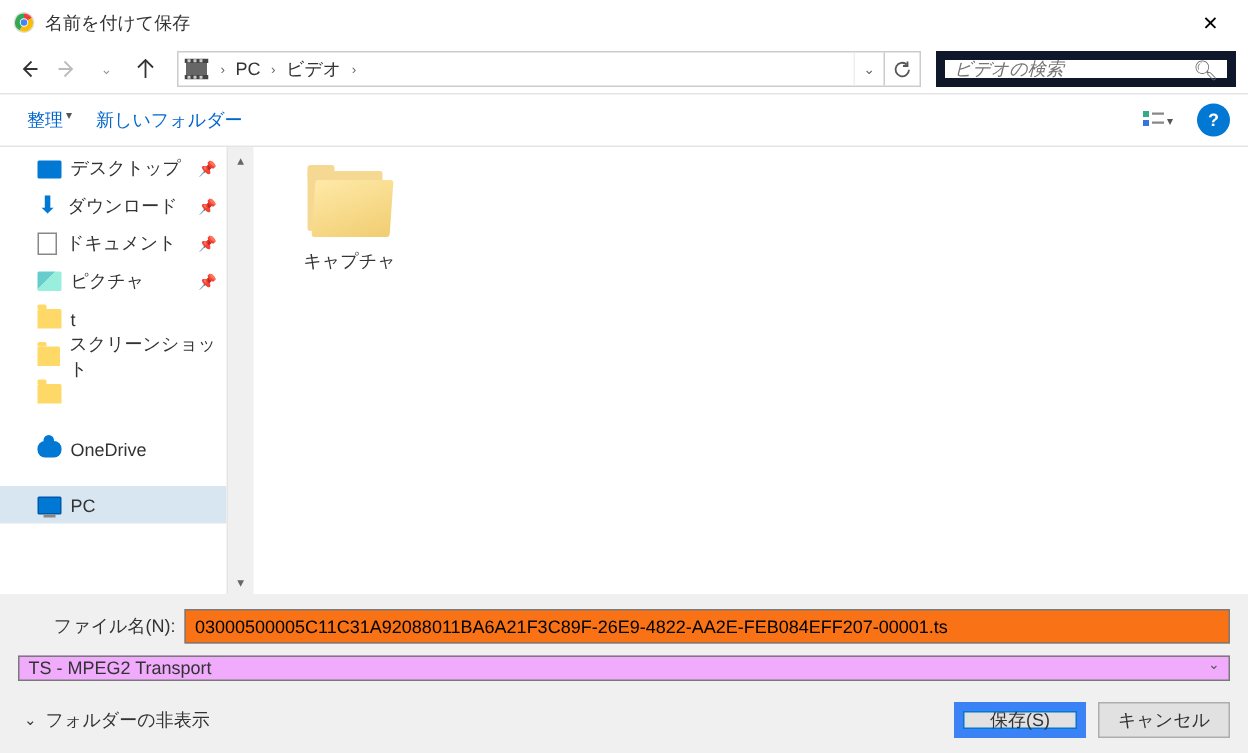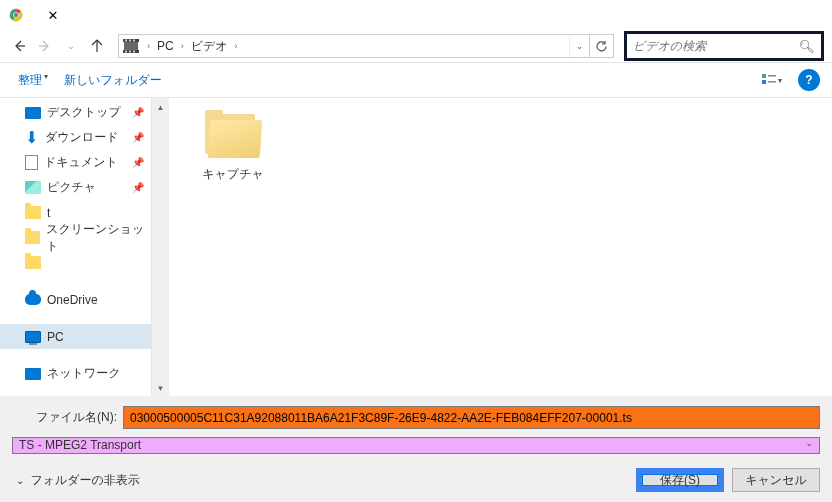--- a/index.html
+++ b/index.html
@@ -11,21 +11,21 @@
 .navbar{height:32px;display:flex;align-items:center;padding:0 8px;gap:4px}
 .navbtn{width:22px;height:22px;display:flex;align-items:center;justify-content:center;color:#999}
 .navbtn.enabled{color:#333}
 .breadcrumb{flex:1;height:24px;border:1px solid #ccc;display:flex;align-items:center;margin:0 6px;background:#fff}
 .bc-icon{width:20px;height:20px;margin:0 2px;display:flex;align-items:center;justify-content:center}
 .bc-sep{color:#666;padding:0 4px;font-size:9px}
 .bc-item{padding:0 3px;color:#333}
 .bc-spacer{flex:1}
 .bc-drop{width:20px;height:22px;display:flex;align-items:center;justify-content:center;color:#666;border-left:1px solid #eee;font-size:9px}
 .bc-refresh{width:24px;height:22px;display:flex;align-items:center;justify-content:center;border-left:1px solid #ccc;color:#555}
-.searchbox{width:200px;height:24px;border:3px solid #0f172a;display:flex;align-items:center;padding:12px 6px;background:#fff}
+.searchbox{width:200px;height:24px;border:6px solid #0f172a;display:flex;align-items:center;padding:0 6px;background:#fff}
 .searchbox input{flex:1;border:none;outline:none;color:#666;font-style:italic;background:transparent}
 .searchbox .sicon{color:#666;font-size:13px}
 .toolbar{height:36px;border-top:1px solid #e5e5e5;border-bottom:1px solid #e5e5e5;background:#fff;display:flex;align-items:center;padding:0 12px;gap:4px}
 .tbtn{padding:4px 6px;color:#0066cc;display:flex;align-items:flex-start;gap:2px}
 .tbtn .drop{font-size:8px;color:#555}
 .toolbar-spacer{flex:1}
 .viewbtn{width:32px;height:24px;border:1px solid transparent;display:flex;align-items:center;justify-content:center;gap:2px;color:#555}
 .helpbtn{width:22px;height:22px;border-radius:50%;background:#0078d4;color:#fff;display:flex;align-items:center;justify-content:center;font-weight:bold;margin-left:6px}
 .main{flex:1;display:flex;overflow:hidden}
 .tree{width:152px;border-right:1px solid #e5e5e5;overflow-y:auto;padding-top:2px}
@@ -74,20 +74,21 @@
     <svg width="14" height="14" viewBox="0 0 14 14">
         <circle cx="7" cy="7" r="6.5" fill="#fff" stroke="#ddd"></circle>
         <circle cx="7" cy="7" r="3" fill="#4285f4"></circle>
         <path d="M7 1 A6 6 0 0 1 12.2 4 L7 7 Z" fill="#ea4335"></path>
         <path d="M12.2 4 A6 6 0 0 1 4 12.2 L7 7 Z" fill="#fbbc05"></path>
         <path d="M4 12.2 A6 6 0 0 1 7 1 L7 7 Z" fill="#34a853"></path>
         <circle cx="7" cy="7" r="2.8" fill="#fff"></circle>
         <circle cx="7" cy="7" r="2.2" fill="#4285f4"></circle>
       </svg>
   </div>
+  <div class="title">名前を付けて保存</div>
   <div class="close">✕</div>
 </div>
 
 <div class="navbar">
   <div class="navbtn enabled">
       <svg width="14" height="14" viewBox="0 0 14 14">
         <path d="M9 2 L4 7 L9 12" stroke="#333" stroke-width="1.2" fill="none"></path>
         <path d="M4 7 H13" stroke="#333" stroke-width="1.2"></path>
       </svg>
     </div>
@@ -196,24 +197,20 @@
     <div class="tree-item">
         <span class="cloud-icon"></span>
         <span>OneDrive</span>
       </div>
     <div style="height:12px"></div>
     <div class="tree-item selected">
         <span class="pc-icon"></span>
         <span>PC</span>
       </div>
     <div style="height:12px"></div>
-    <div class="tree-item">
-        <span class="net-icon"></span>
-        <span>ネットワーク</span>
-      </div>
   </div>
   <div class="scrollbar">
     <div class="arrow">▴</div>
     <div class="track"></div>
     <div class="arrow">▾</div>
   </div>
   <div class="content">
     <div class="folder-item">
       <div class="bigfolder">
         <div class="tab"></div>

